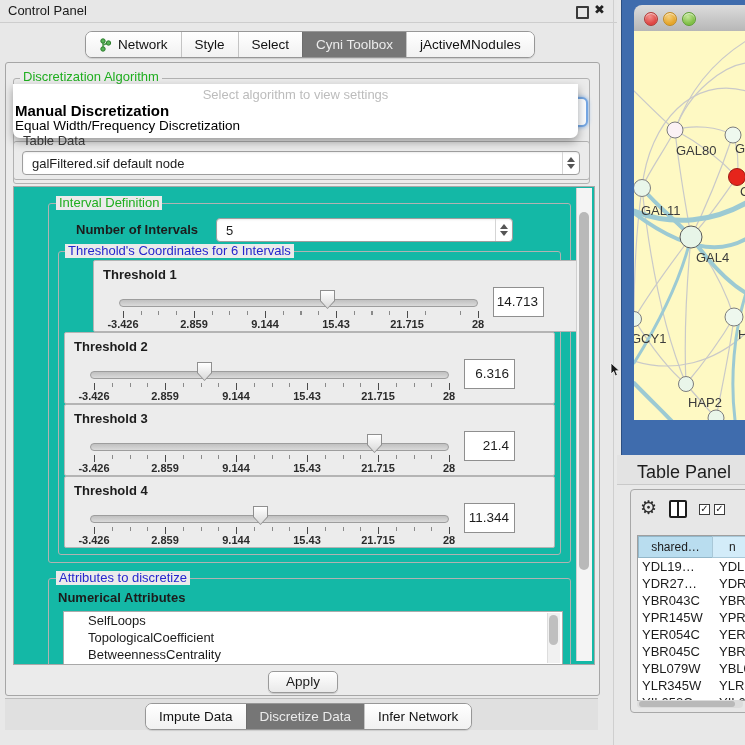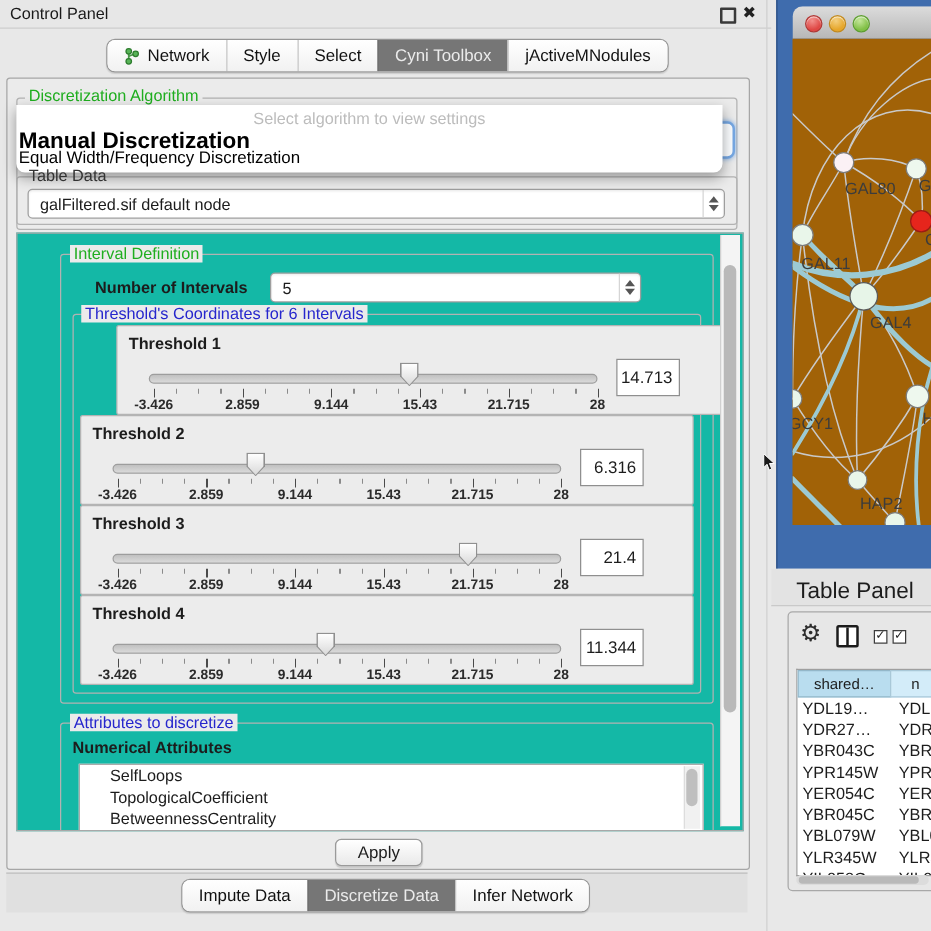--- a/index.html
+++ b/index.html
@@ -25,21 +25,21 @@
   
   .combo{background:#fff;border:1px solid #9e9e9e;border-radius:4px;font-size:13px;display:flex;align-items:center;box-shadow:inset 0 1px 2px rgba(0,0,0,.08);}
   .combo .val{flex:1;padding:0 9px;overflow:hidden;white-space:nowrap;}
   .spinner{width:16px;display:flex;flex-direction:column;align-items:center;justify-content:center;gap:2px;border-left:1px solid #d5d5d5;height:100%;}
   .tri-up{width:0;height:0;border-left:4px solid transparent;border-right:4px solid transparent;border-bottom:5px solid #555;}
   .tri-dn{width:0;height:0;border-left:4px solid transparent;border-right:4px solid transparent;border-top:5px solid #555;}
   
   .popup{left:13px;top:84px;width:565px;height:54px;background:#fff;border-radius:0 0 7px 7px;
          box-shadow:0 4px 10px rgba(0,0,0,.35);z-index:30;}
   .popup .ph{position:absolute;left:0;right:0;top:3px;text-align:center;color:#bcbcbc;font-size:13px;}
-  .popup .it1{position:absolute;left:2px;top:18px;font-size:18px;font-weight:bold;color:#000;}
+  .popup .it1{position:absolute;left:2px;top:18px;font-size:15px;font-weight:bold;color:#000;}
   .popup .it2{position:absolute;left:2px;top:34px;font-size:13.5px;color:#000;}
   .focusring{left:556px;top:97px;width:28px;height:26px;border:2px solid #75a7e3;border-radius:6px;
              box-shadow:0 0 4px #75a7e3;background:#fbfdff;z-index:20;display:flex;align-items:center;justify-content:center;flex-direction:column;gap:2px;}
   
   .scrollpane{left:13px;top:186px;width:580px;height:477px;border:1px solid #a8a8a8;background:#14b8a6;overflow:hidden;}
   .vscroll{position:absolute;left:562px;top:1px;width:15px;height:473px;background:#f4f4f4;border-left:1px solid #d0d0d0;}
   .vthumb{position:absolute;left:2px;width:10px;border-radius:6px;background:#b9b9b9;}
   
   .thr{position:absolute;left:50px;width:489px;height:70px;border:1px solid #b4b4b4;background:#ececec;border-radius:2px;}
   .thr .ttl{position:absolute;left:9px;top:6px;font-size:13px;font-weight:bold;}
@@ -63,21 +63,21 @@
   .lthumb{position:absolute;left:1px;top:2px;width:9px;height:30px;border-radius:5px;background:#bfbfbf;}
   
   .button{border:1px solid #9a9a9a;border-radius:5px;background:linear-gradient(#ffffff,#e9e9e9);
           font-size:13.5px;text-align:center;box-shadow:0 1px 1px rgba(0,0,0,.15);}
   .bottomband{left:5px;top:698px;width:593px;height:31px;background:#e0e0e0;border-top:1px solid #bdbdbd;}
   
   .netframe{left:621px;top:0;width:124px;height:455px;background:#3f6cad;border-left:1px solid #2c4f82;}
   .nettitle{position:absolute;left:12px;top:5px;width:112px;height:26px;border-radius:8px 0 0 0;
             background:linear-gradient(#dcdcdc,#b7b7b7);border-bottom:1px solid #8d8d8d;}
   .light{position:absolute;top:7px;width:12px;height:12px;border-radius:50%;box-shadow:inset 0 1px 1px rgba(255,255,255,.7);}
-  .netcanvas{position:absolute;left:12px;top:31px;width:112px;height:389px;background:#a16207;overflow:hidden;}
+  .netcanvas{position:absolute;left:12px;top:31px;width:112px;height:389px;background:#fef9c3;overflow:hidden;}
   
   .tp-bar{left:617px;top:455px;width:128px;height:29px;background:#e3e3e3;border-bottom:1px solid #c9c9c9;}
   .tp-bar .t{position:absolute;left:20px;top:7px;font-size:18px;}
   .tp-box{left:630px;top:489px;width:115px;height:222px;background:#e7e7e7;border:1px solid #a8a8a8;border-radius:4px 0 0 4px;}
   .gear{position:absolute;left:9px;top:6px;font-size:19px;color:#2d2d2d;font-family:"DejaVu Sans",sans-serif;}
   .colicon{position:absolute;left:38px;top:10px;width:14px;height:14px;border:2px solid #1c1c1c;border-radius:2px;background:#fff;}
   .colicon:before{content:"";position:absolute;left:6px;top:0;width:2px;height:14px;background:#1c1c1c;}
   .cb{position:absolute;top:14px;width:9px;height:9px;border:1.5px solid #3c3c3c;background:#fff;font-size:10px;line-height:8px;text-align:center;color:#222;}
   .tbl{position:absolute;left:6px;top:45px;width:109px;height:164px;background:#fff;border:1px solid #9f9f9f;border-right:none;overflow:hidden;}
   .th1{position:absolute;left:0;top:0;width:73px;height:20px;background:#b9ddef;border:1px solid #93b7c9;

